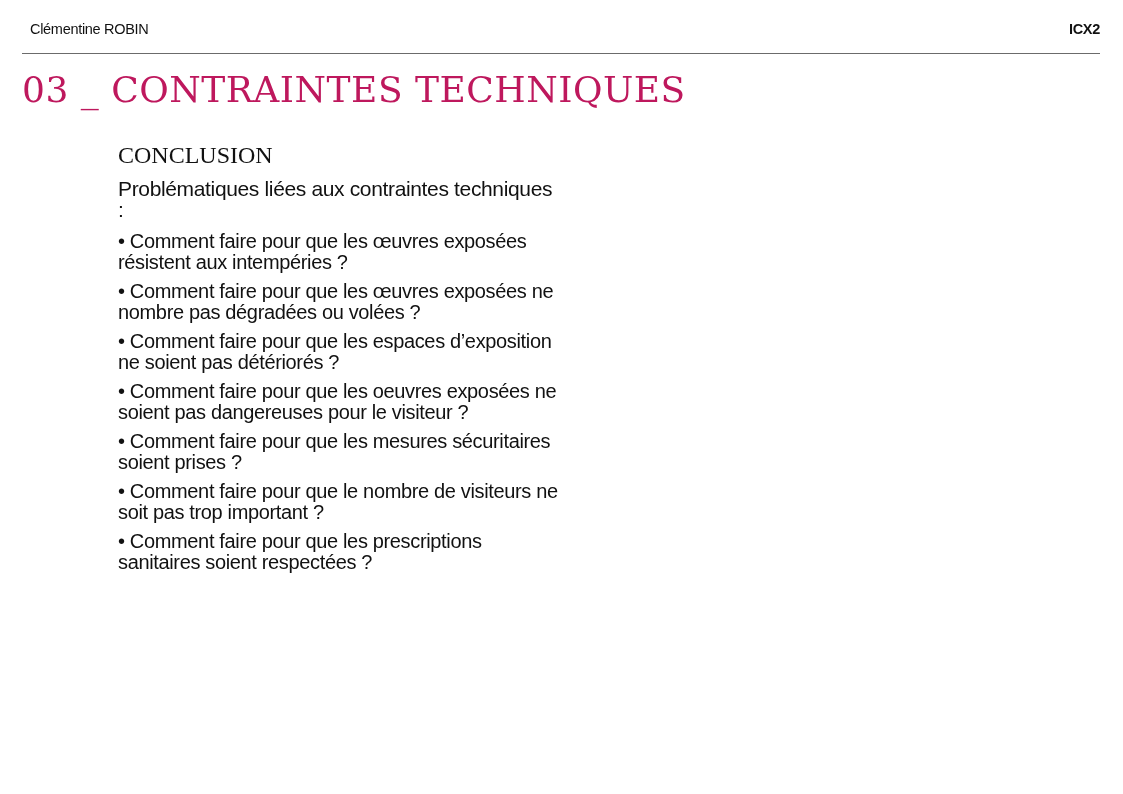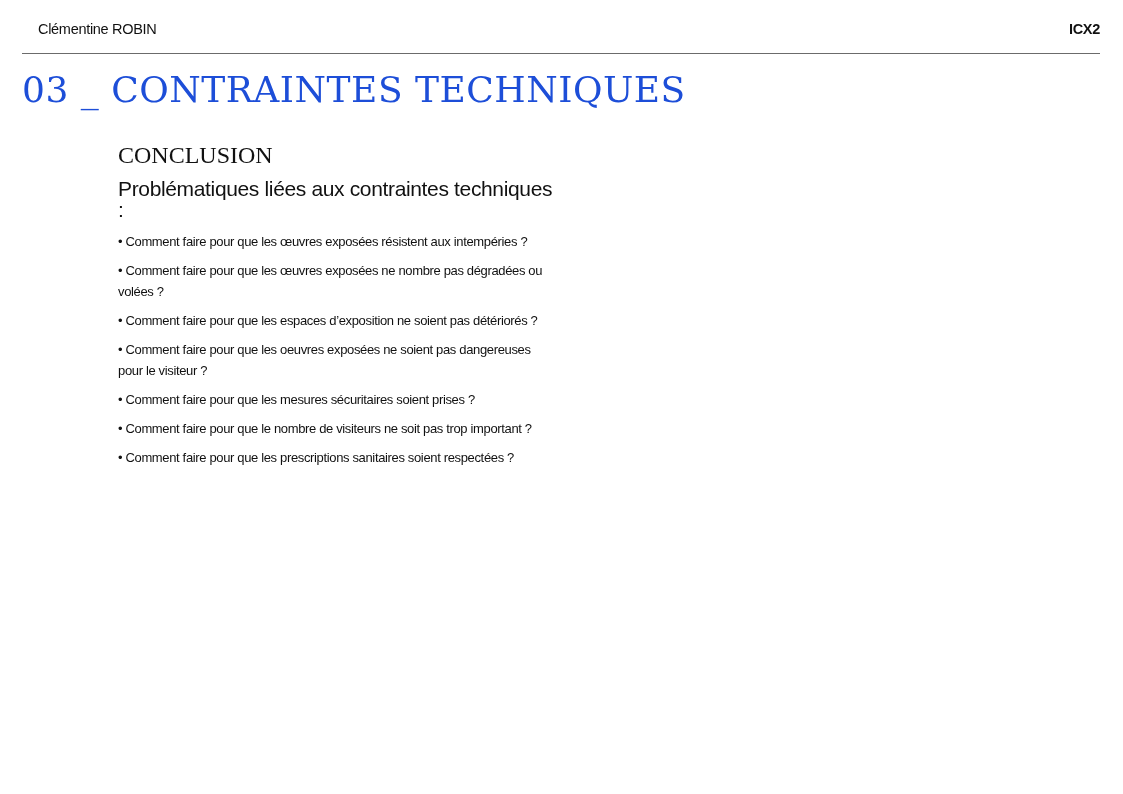--- a/index.html
+++ b/index.html
@@ -18,21 +18,21 @@
     .header {
       position: absolute;
       top: 19px;
       left: 22px;
       width: 1078px;
       height: 20px;
       font-size: 14.5px;
       letter-spacing: -0.3px;
       line-height: 20px;
     }
-    .header .author { position: absolute; left: 16px; top: 0; }
+    .header .author { position: absolute; left: 8px; top: 0; }
     .header .doc-title { position: absolute; left: 338px; top: 0; }
     .header .code { position: absolute; right: 0; top: 0; font-weight: bold; }
     .rule {
       position: absolute;
       top: 53px;
       left: 22px;
       width: 1078px;
       height: 0;
       border-top: 1.5px solid #6b6b6b;
     }
@@ -41,21 +41,21 @@
       top: 68px;
       left: 22px;
       font-family: "DejaVu Serif", "Liberation Serif", serif;
       font-weight: normal;
       font-size: 36px;
       letter-spacing: 0.5px;
       line-height: 44px;
       margin: 0;
       transform: scaleX(1.0);
       transform-origin: left;
-      color: #1d4ed8;
+      color: #be185d;
     }
     .content {
       position: absolute;
       top: 140px;
       left: 118px;
       width: 440px;
     }
     .subheading {
       font-family: "Liberation Serif", "DejaVu Serif", serif;
       font-weight: normal;
@@ -69,21 +69,21 @@
       letter-spacing: -0.35px;
       line-height: 21px;
       margin: 0 0 11px 0;
     }
     .questions {
       list-style: none;
       margin: 0;
       padding: 0;
     }
     .questions li {
-      font-size: 13px;
+      font-size: 20px;
       letter-spacing: -0.35px;
       line-height: 21px;
       margin: 0 0 8px 0;
     }
   </style>
 </head>
 <body>
 
 <header class="header">
   <span class="author">Clémentine ROBIN</span>

